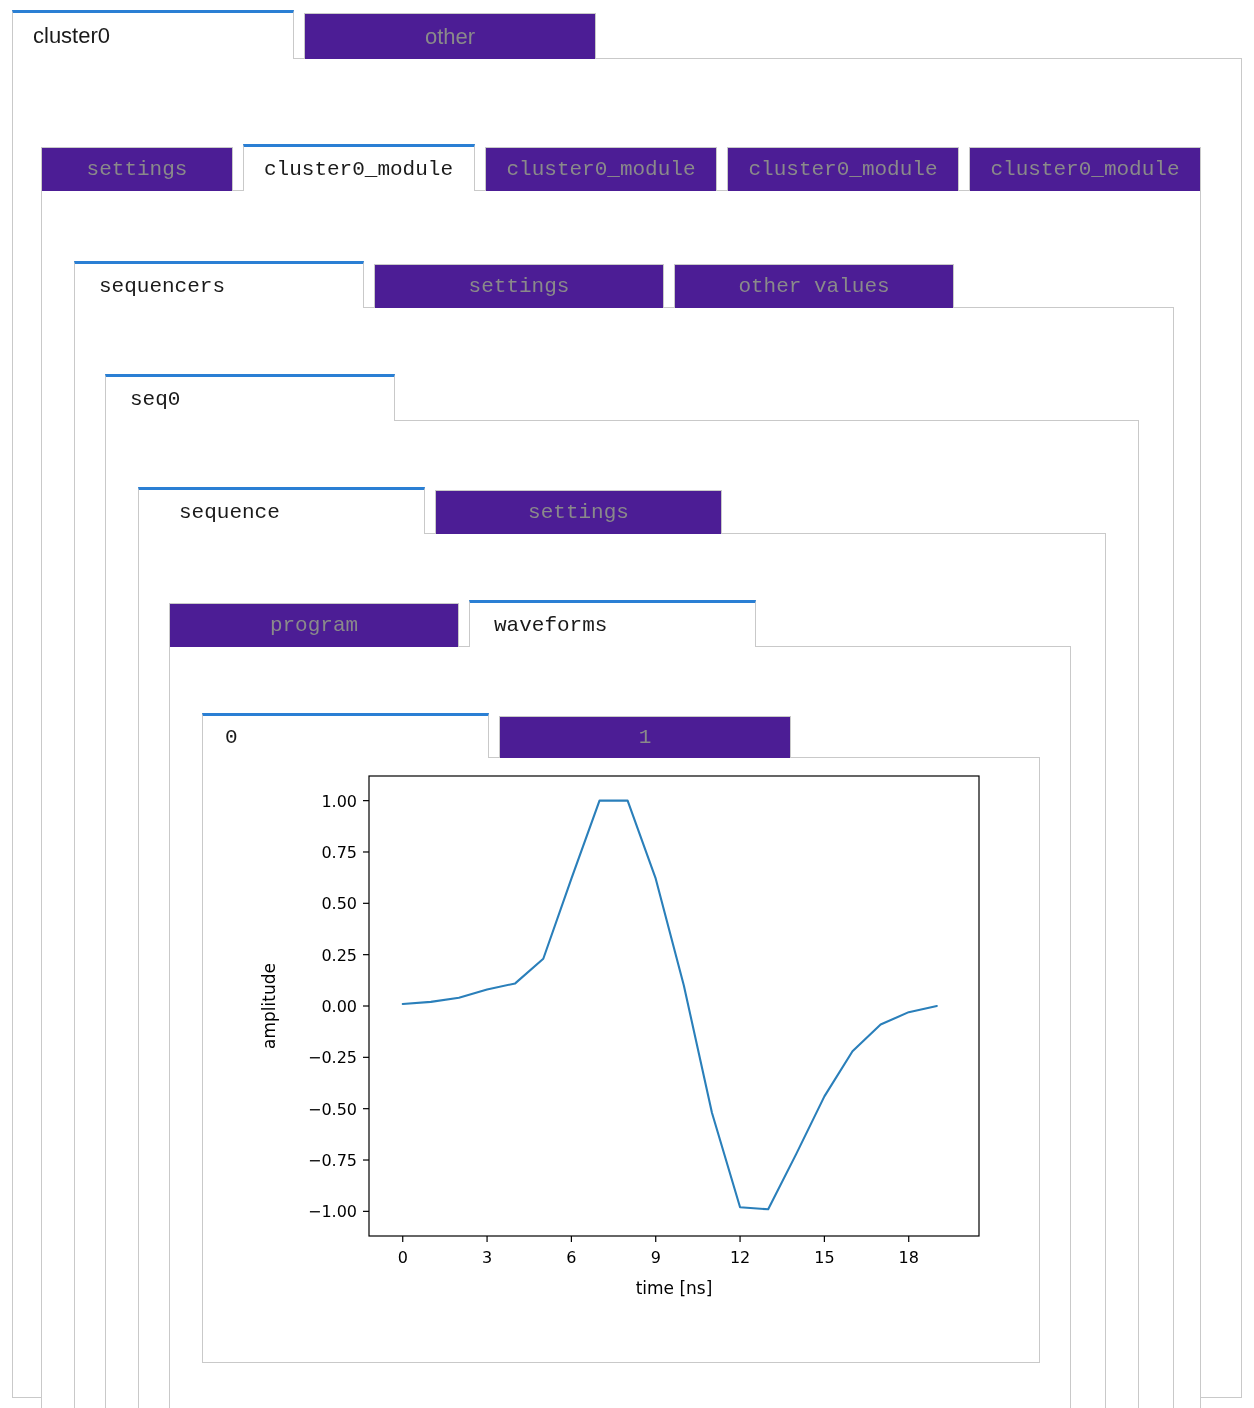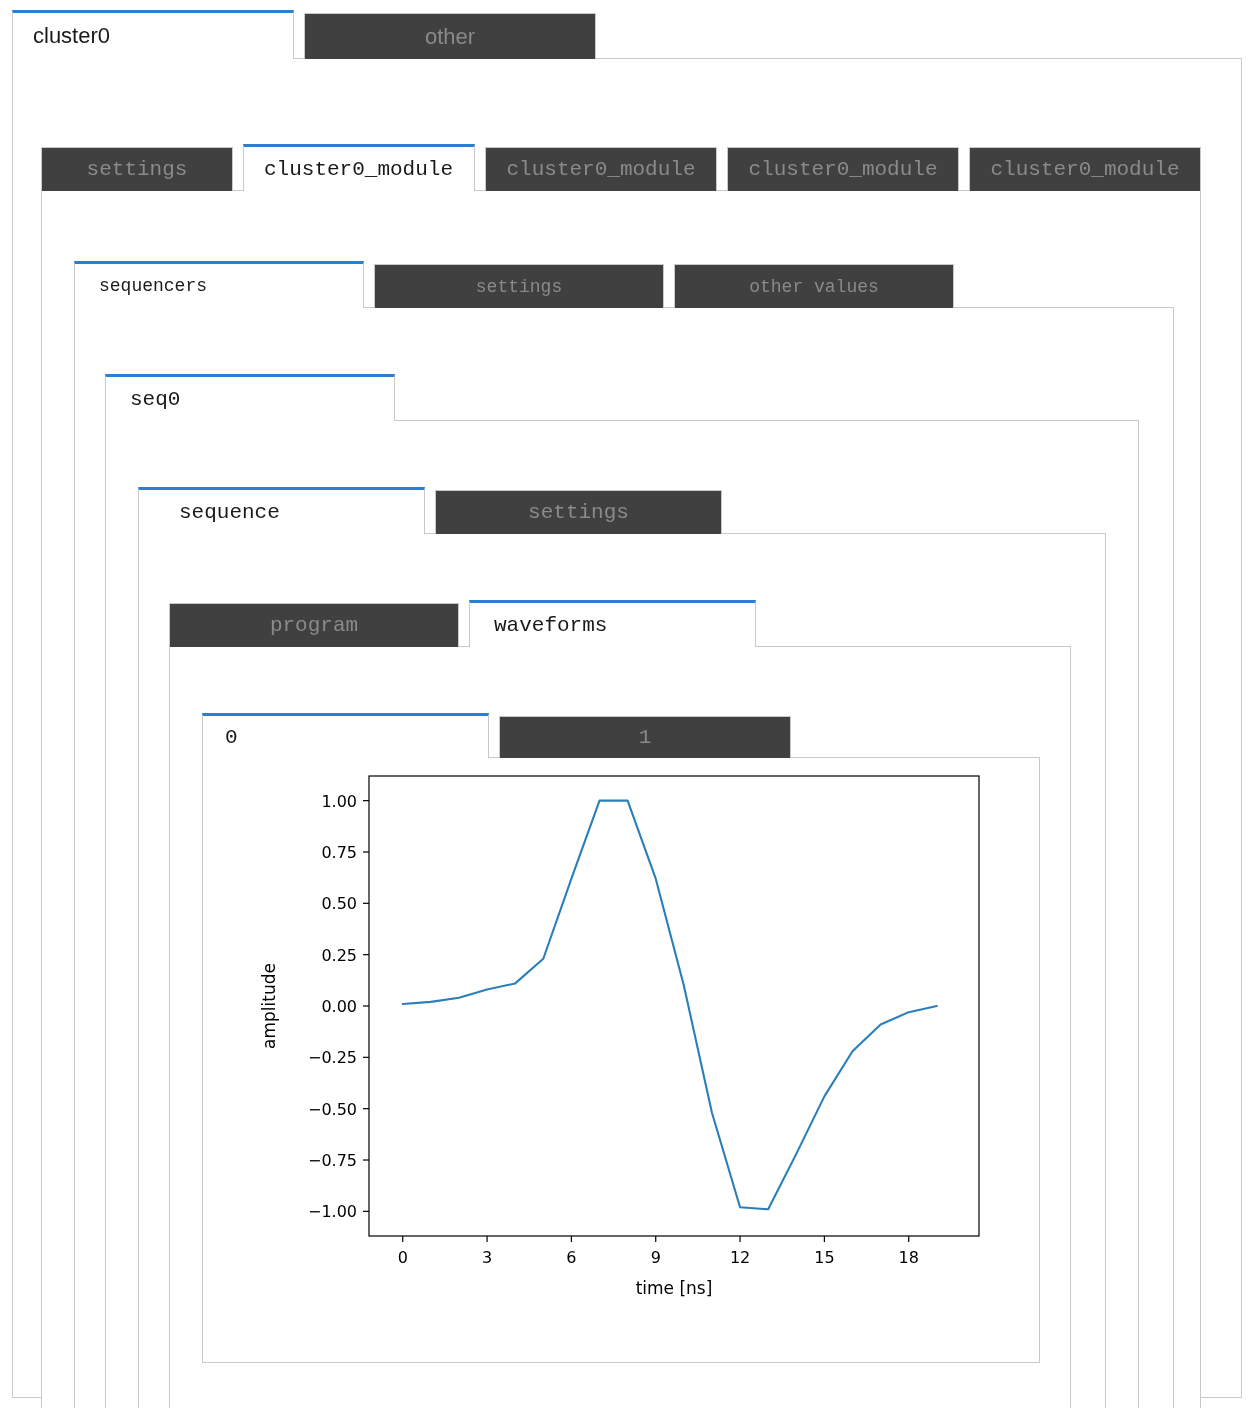--- a/index.html
+++ b/index.html
@@ -22,21 +22,21 @@
   .tabbar {
     display: flex;
     align-items: flex-end;
     position: relative;
     z-index: 2;
     gap: 10px;
   }
 
   .tab {
     box-sizing: border-box;
-    background: #404040;
+    background: #4c1d95;
     border: 1px solid #c9c9c9;
     border-bottom: none;
     color: #8a8a8a;
     display: flex;
     align-items: center;
     justify-content: center;
     white-space: nowrap;
     user-select: none;
   }
 
@@ -66,21 +66,21 @@
   #level0 > .panel { height: 1340px; }
 
   
   #level1 { position: absolute; left: 28px; top: 85px; width: 1160px; }
   #level1 .tab { height: 44px; font-size: 21px; padding: 0 22px; font-family: Liberation Mono, monospace; }
   #level1 .tab.selected { height: 47px; }
   #level1 > .panel { height: 1232px; }
 
   
   #level2 { position: absolute; left: 32px; top: 70px; width: 1100px; }
-  #level2 .tab { height: 44px; font-size: 18px; padding: 0 26px; }
+  #level2 .tab { height: 44px; font-size: 21px; padding: 0 26px; }
   #level2 .tab.selected { height: 47px; width: 290px; justify-content: flex-start; padding-left: 24px; }
   #level2 .tab.t-settings { width: 290px; }
   #level2 .tab.t-other { width: 280px; }
   #level2 > .panel { height: 1129px; }
 
   
   #level3 { position: absolute; left: 30px; top: 66px; width: 1034px; }
   #level3 .tab { height: 44px; font-size: 21px; padding: 0 32px; }
   #level3 .tab.selected { height: 47px; width: 290px; justify-content: flex-start; padding-left: 24px; }
   #level3 > .panel { height: 1026px; }

